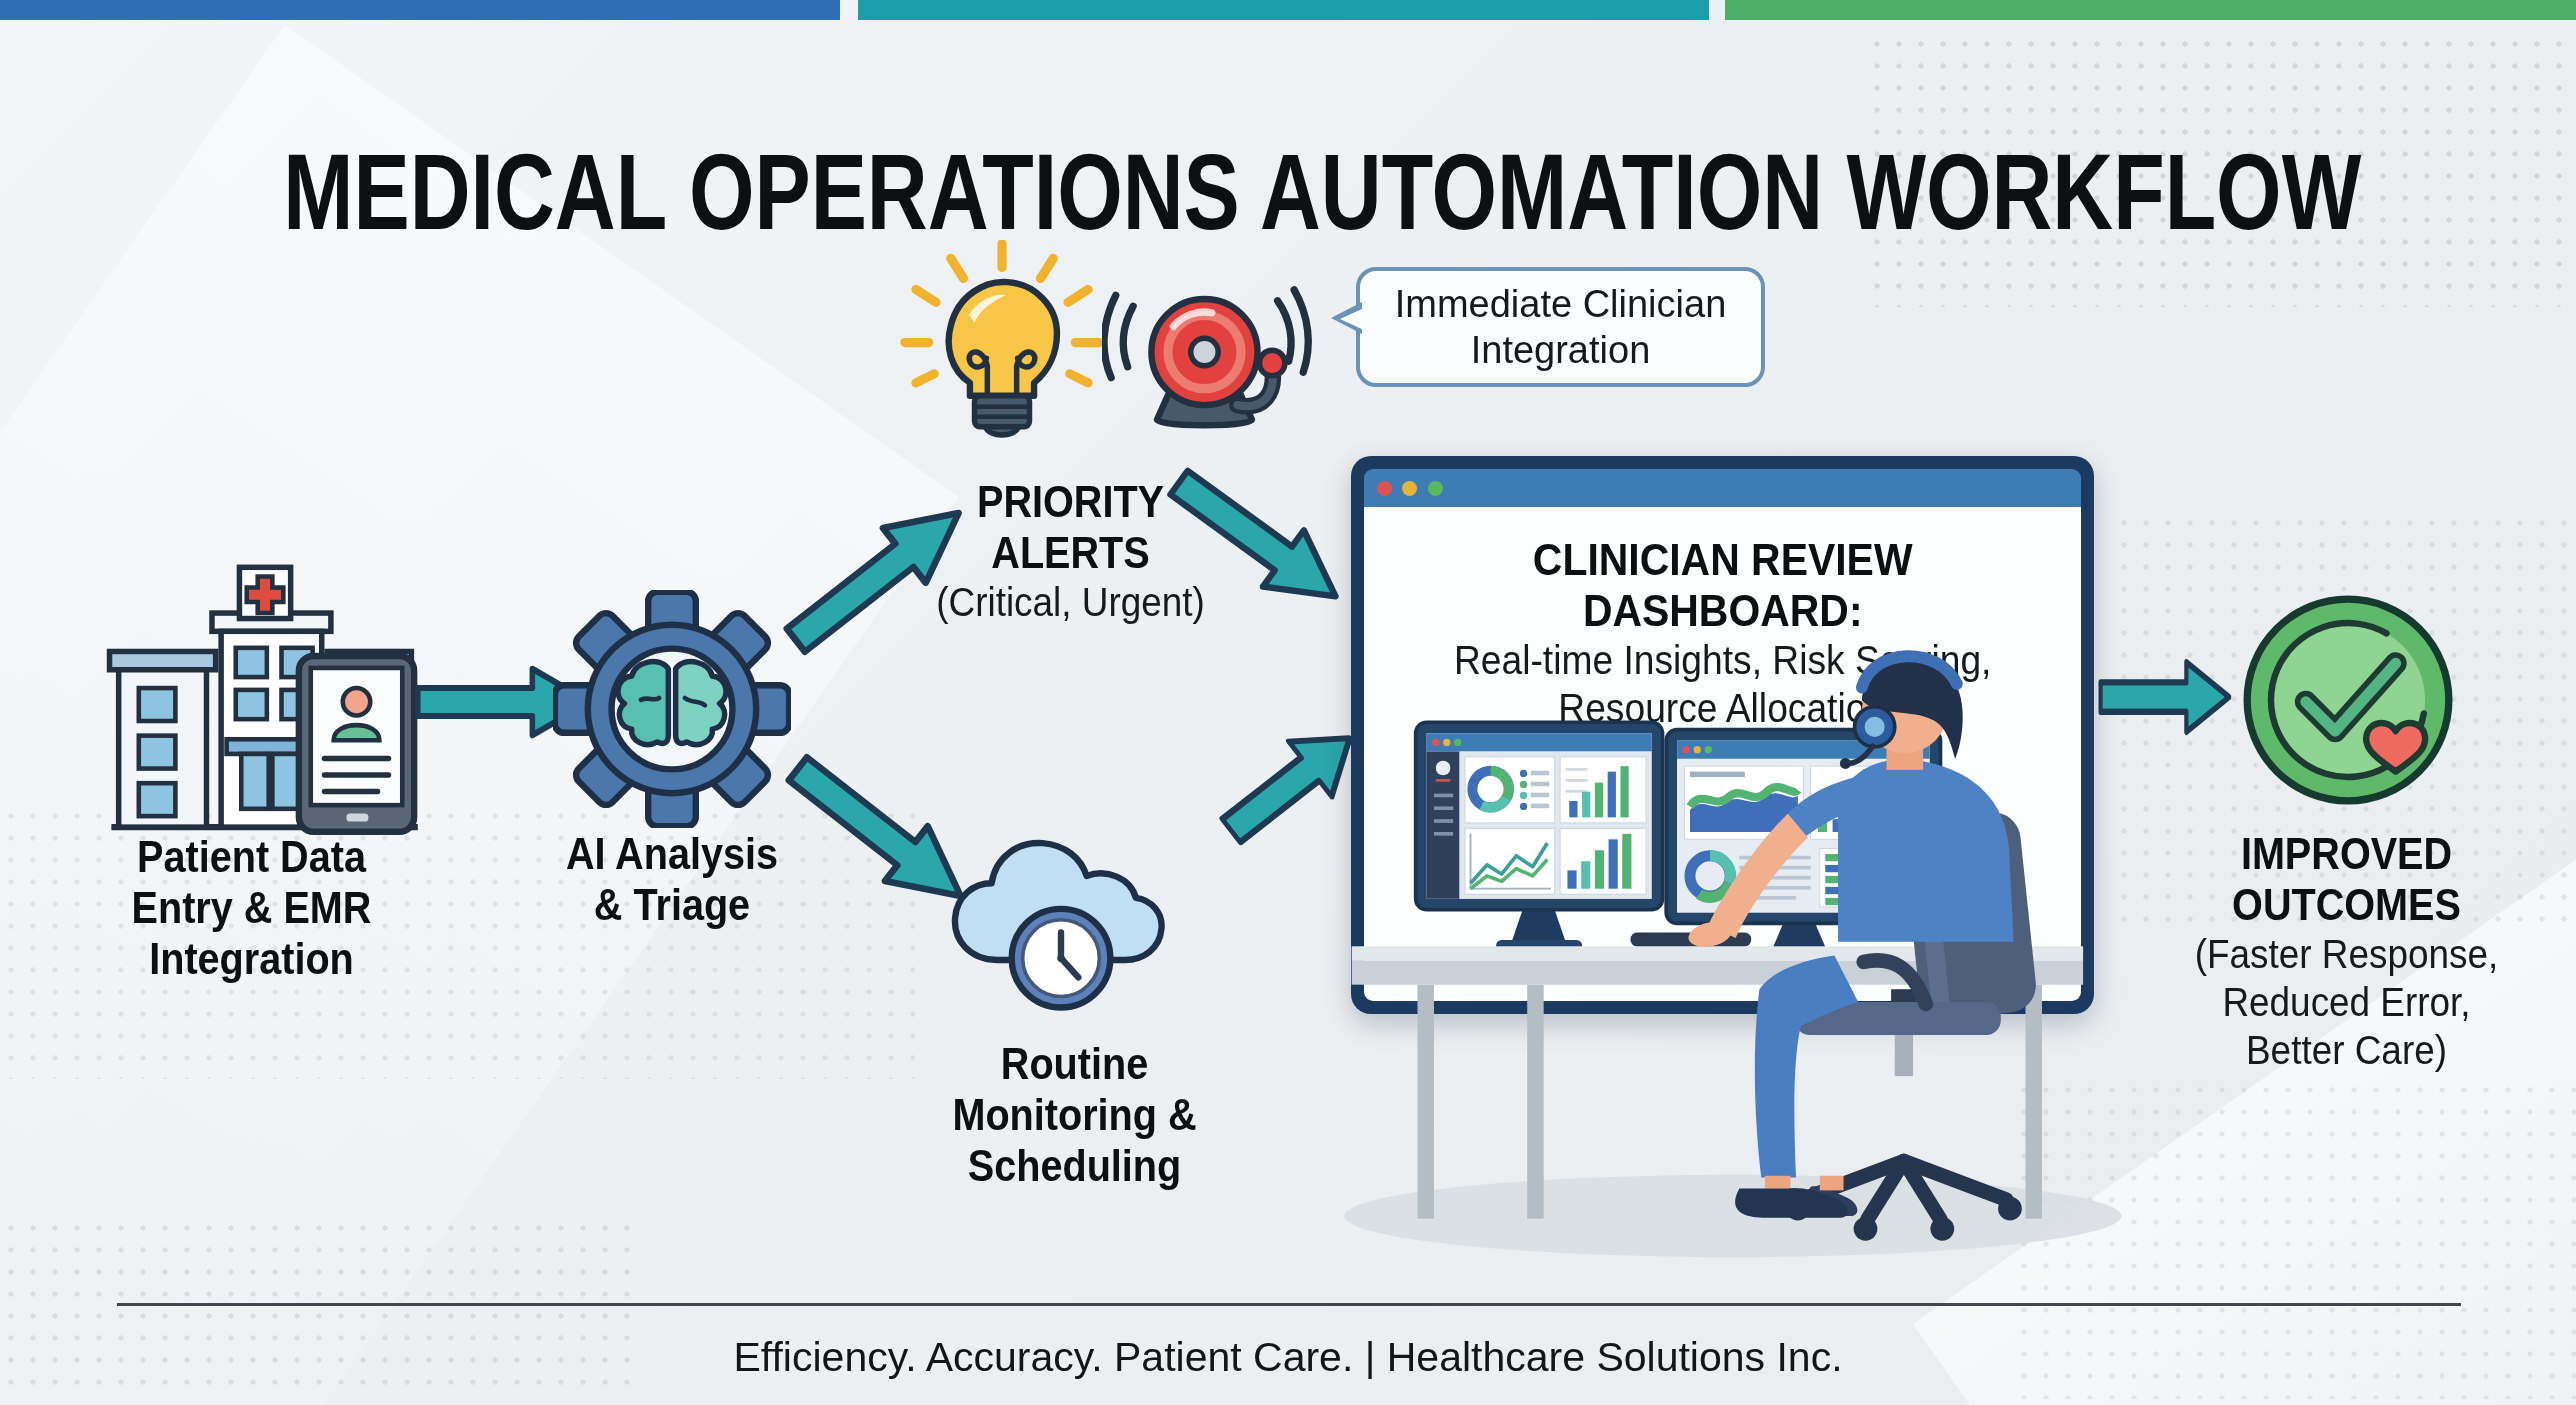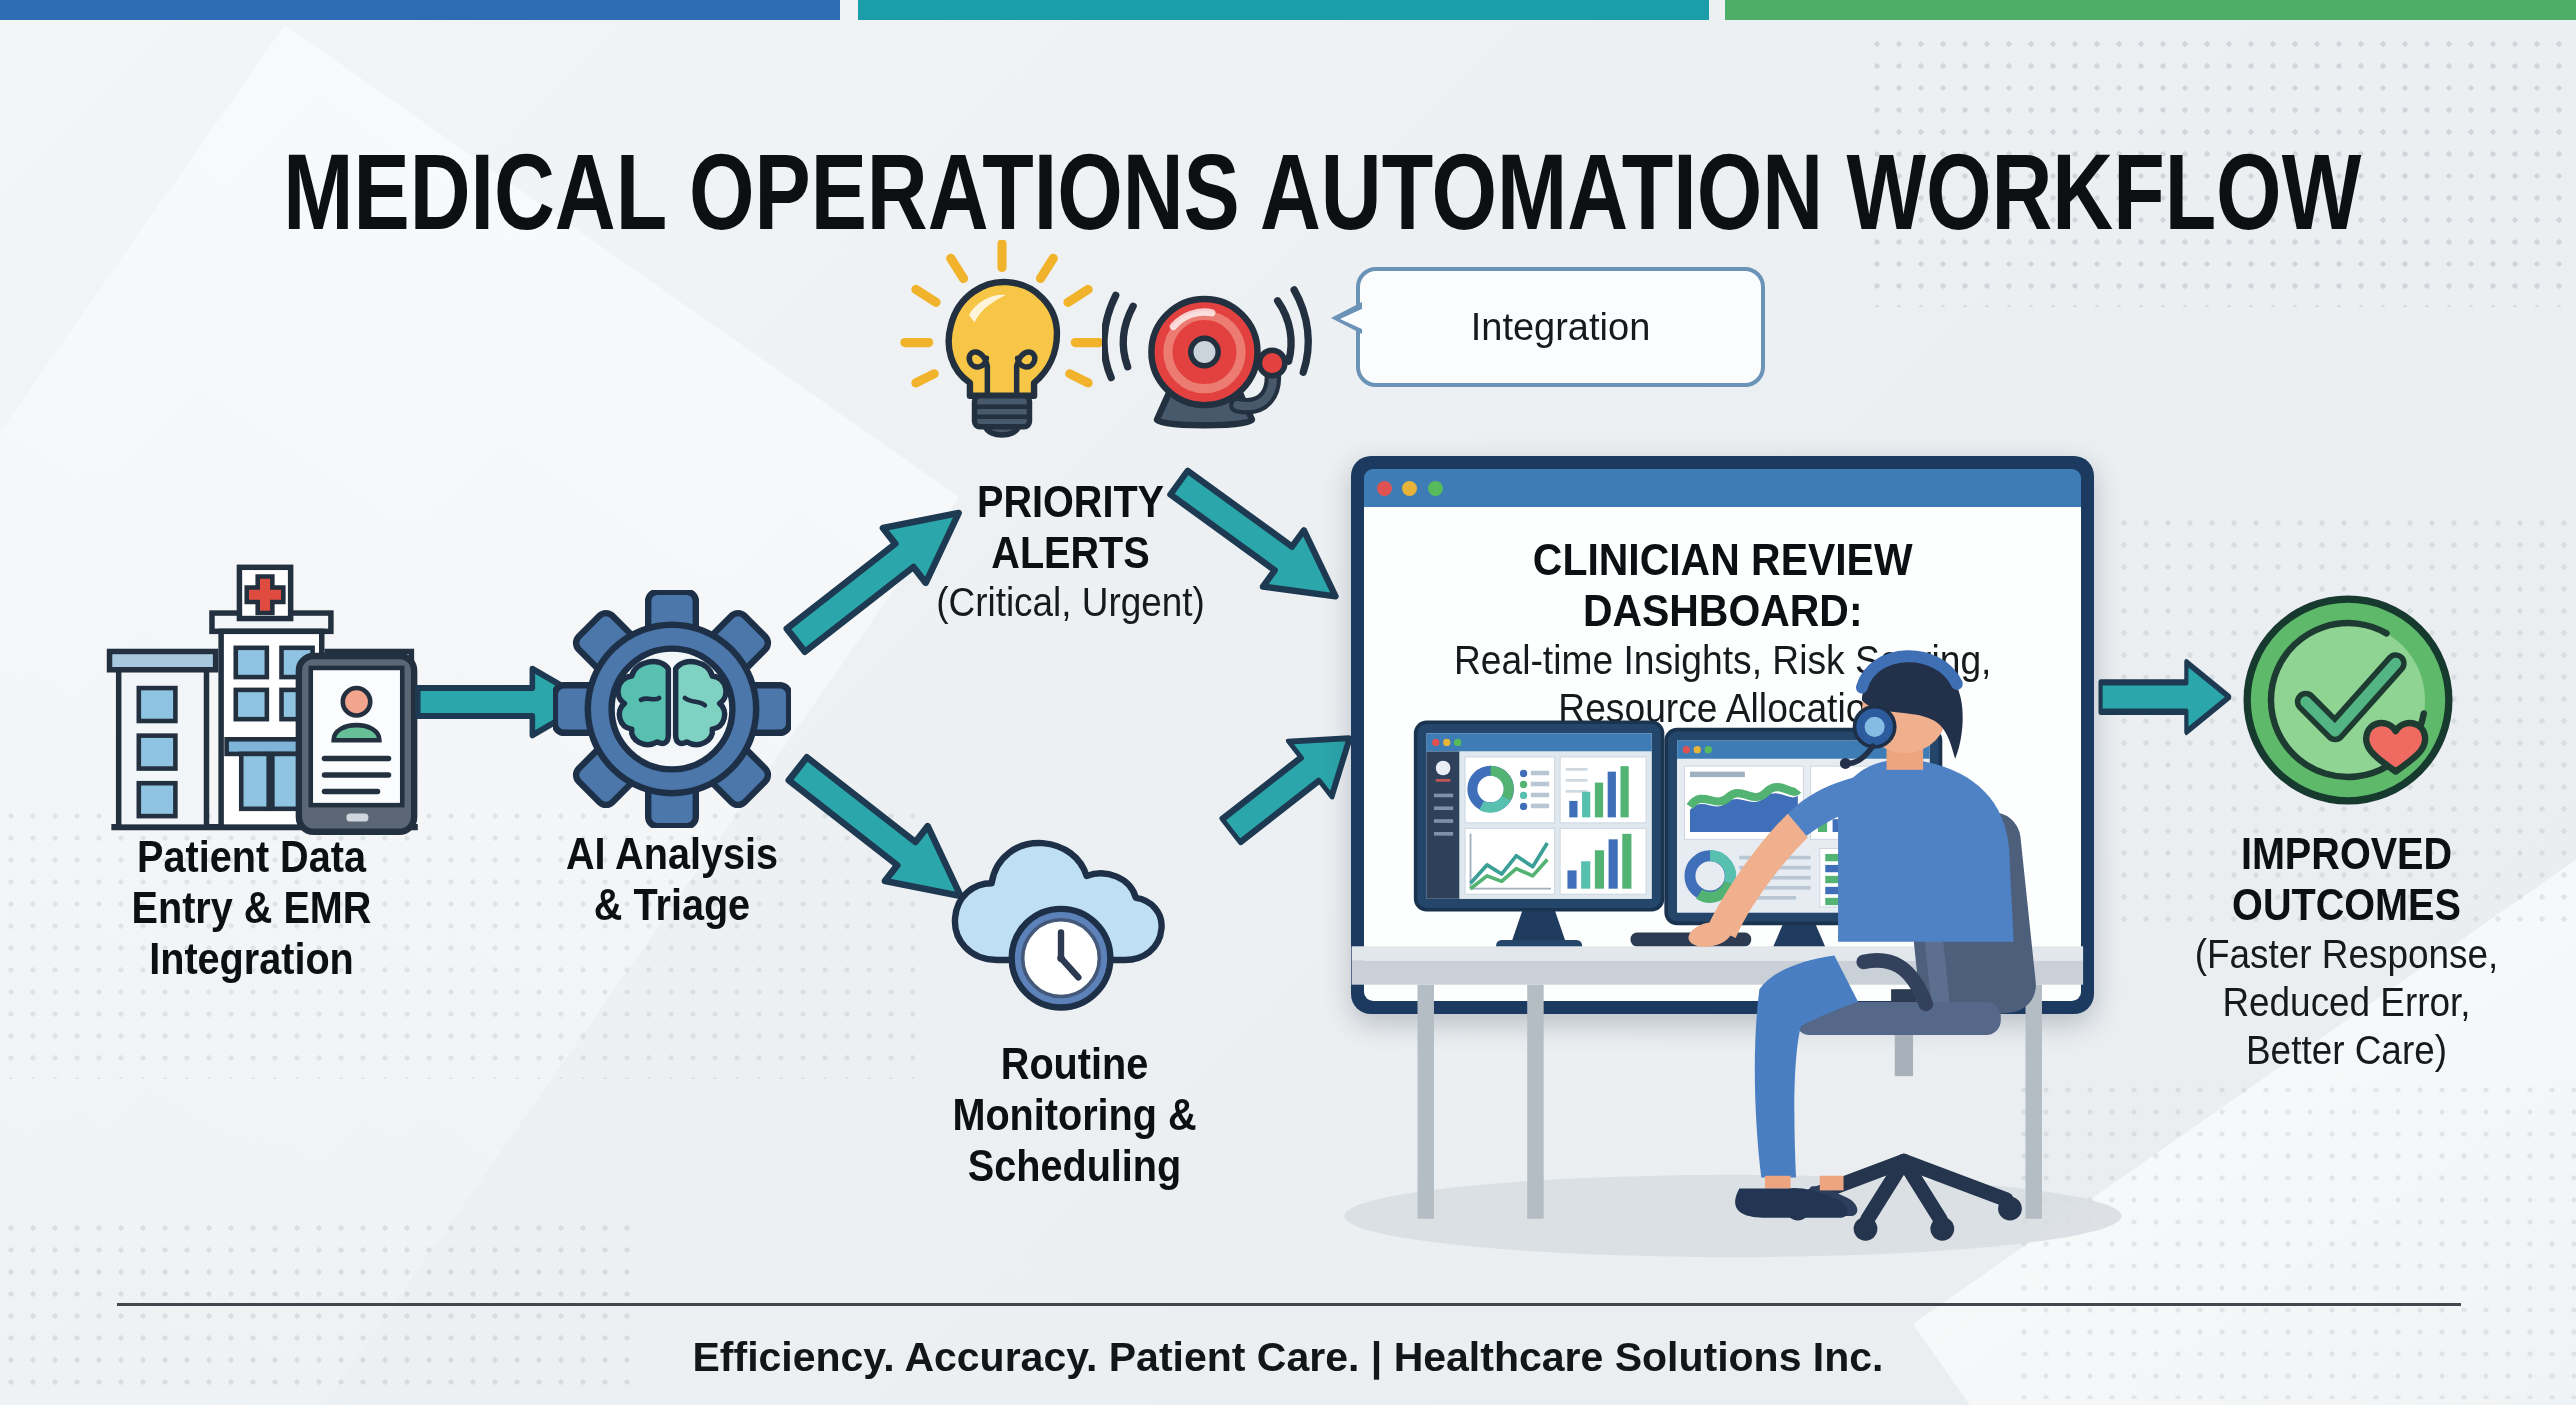--- a/index.html
+++ b/index.html
@@ -36,21 +36,21 @@
   .window .titlebar{position:absolute; left:12.8px; right:12.8px; top:12.8px; height:38px; background:#3e7cb6; border-radius:9.1px 9.1px 0 0;}
   .window .dot{position:absolute; top:12px; width:15.6px; height:15.6px; border-radius:50%;}
   .window .content{position:absolute; left:12.8px; right:12.8px; top:51px; bottom:12.8px; background:#fdfefe; border-radius:0 0 9.1px 9.1px;}
   .window .heading{position:absolute; left:0; right:0; top:27.4px; text-align:center; transform:scaleX(.93); transform-origin:center top;}
   .window .heading .h1{font-size:44px; font-weight:800; line-height:51px; color:#0d0f12;}
   .window .heading .h2{font-size:40px; font-weight:400; line-height:48px; color:#17191c;}
   .scene{position:absolute; left:1326px; top:640px; width:823px; height:640px; z-index:2;}
   .icon{position:absolute; z-index:1;}
   .arrow{position:absolute; z-index:1;}
   .footer-line{position:absolute; left:117px; width:2344px; top:1303px; height:2.7px; background:#43484e;}
-  .footer-text{position:absolute; left:0; right:0; top:1334px; text-align:center; font-size:41px; font-weight:700; color:#131518;}
+  .footer-text{position:absolute; left:0; right:0; top:1334px; text-align:center; font-size:41px; font-weight:400; color:#131518;}
 </style>
 </head>
 <body>
 
 <div class="canvas">
 
   <div class="swoosh" style="left:-183px; top:137px; width:823px; height:1372px; transform:rotate(35deg);"></div>
   <div class="swoosh" style="left:2058px; top:961px; width:1006px; height:823px; transform:rotate(-35deg); background:linear-gradient(rgba(255,255,255,.6), rgba(255,255,255,.1));"></div>
   <div class="dots" style="left:1866px; top:33px; width:704px; height:274px; opacity:.28;"></div>
   <div class="dots" style="left:2113px; top:512px; width:457px; height:421px; opacity:.20;"></div>
@@ -188,20 +188,21 @@
 
   <div class="label" style="left:869px; top:476px; width:403px;">
     <span class="b">PRIORITY</span>
     <span class="b">ALERTS</span>
     <span class="r">(Critical, Urgent)</span>
   </div>
 
   <div class="bubble">
     <span class="tail"></span>
     <span class="tail2"></span>
+    <span class="line">Immediate Clinician</span>
     <span class="line">Integration</span>
   </div>
 
   <svg class="arrow" style="left:1155px; top:496px; transform:rotate(36deg);" width="206" height="88" viewBox="0 0 230 96" preserveAspectRatio="none">
     <polygon points="6,32 150,32 150,10 222,48 150,86 150,64 6,64" fill="#2ba6ab" stroke="#1d3a52" stroke-width="7" stroke-linejoin="round"></polygon>
   </svg>
 
   <svg class="icon" style="left:942px; top:823px;" width="238" height="210" viewBox="0 0 260 230">
     <path d="M60,150 C30,150 12,128 14,104 C16,80 34,66 54,66 C58,38 82,20 110,22 C134,24 152,38 158,58 C180,50 206,60 212,82 C228,84 242,98 240,116 C238,138 220,150 200,150 Z" fill="#bfe0f4" stroke="#1e3048" stroke-width="7" stroke-linejoin="round"></path>
     <g transform="translate(130,148)">

